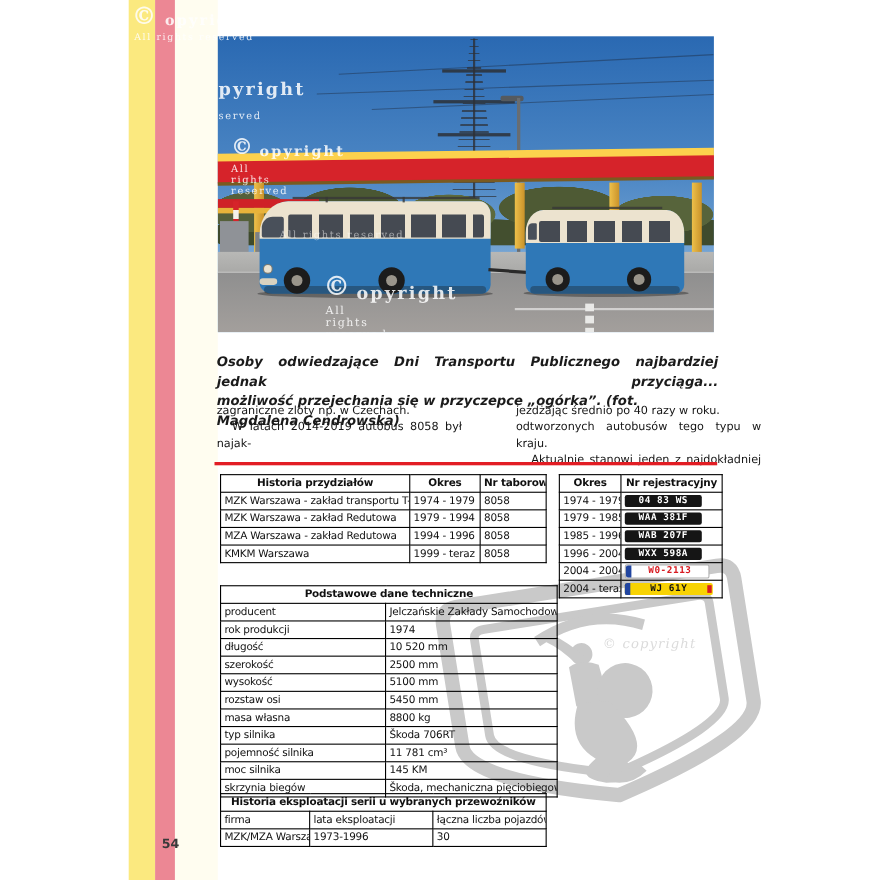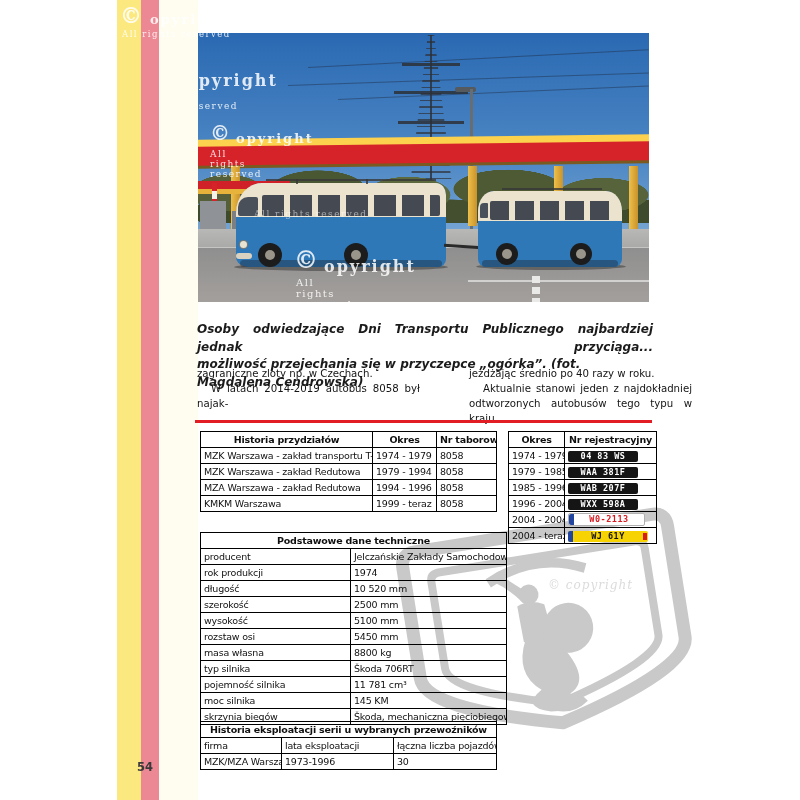--- a/index.html
+++ b/index.html
@@ -4,21 +4,21 @@
 <style>
   html,body{margin:0;padding:0;}
   .page{position:relative;width:800px;height:800px;background:#ffffff;overflow:hidden;
         font-family:"DejaVu Sans",sans-serif;}
 
   
   .stripe{position:absolute;top:0;height:800px;}
   .stripe-cream{left:159px;width:39px;background:#fffdf0;}
   .stripe-yellow{left:117px;width:24px;background:#fbe97f;}
   .stripe-pink{left:141px;width:18px;background:#ec8794;}
-  .pagenum{position:absolute;left:137px;top:760px;width:26px;text-align:left;
+  .pagenum{position:absolute;left:137px;top:760px;width:26px;text-align:right;
            font-size:11.5px;font-weight:700;color:#3a3a3a;z-index:5;}
 
   
   .wm{color:#ffffff;opacity:.85;font-family:"DejaVu Serif",serif;position:absolute;z-index:4;}
   .wm-c{font-size:22px;font-weight:700;}
   .wm-word{font-size:13px;font-weight:700;letter-spacing:2px;}
   .wm-small{font-size:8.5px;letter-spacing:1.5px;}
 
   
   .photo{position:absolute;left:198px;top:33px;width:451px;height:269px;overflow:hidden;
@@ -248,22 +248,22 @@
     <div class="l1">Osoby odwiedzające Dni Transportu Publicznego najbardziej jednak przyciąga...</div>
     <div>możliwość przejechania się w przyczepce „ogórka”. (fot. Magdalena Cendrowska)</div>
   </div>
 
   <div class="bodycol bodycol-left">
     <div>zagraniczne zloty np. w Czechach.</div>
     <div class="ln-j ln-ind">W latach 2014-2019 autobus 8058 był najak-</div>
   </div>
   <div class="bodycol bodycol-right">
     <div>jeżdżając średnio po 40 razy w roku.</div>
+    <div class="ln-j">odtworzonych autobusów tego typu w kraju.</div>
     <div class="ln-j ln-ind">Aktualnie stanowi jeden z najdokładniej</div>
-    <div class="ln-j">odtworzonych autobusów tego typu w kraju.</div>
   </div>
 
   <div class="redrule"></div>
 
   <svg class="shield-wm" viewBox="0 0 300 220">
     <path d="M30,14 H270 Q284,14 284,28 V140 Q284,172 150,206 Q16,172 16,140 V28 Q16,14 30,14 Z" fill="none" stroke="#c9c9c9" stroke-width="13" stroke-linejoin="round"></path>
     <path d="M52,38 H248 Q258,38 258,46 V134 Q258,158 150,186 Q42,158 42,134 V46 Q42,38 52,38 Z" fill="none" stroke="#c9c9c9" stroke-width="8" stroke-linejoin="round"></path>
     <g fill="#c9c9c9">
       <path d="M96,52 Q148,28 198,52 L194,61 Q148,38 100,61 Z"></path>
       <circle cx="136" cy="74" r="10"></circle>

